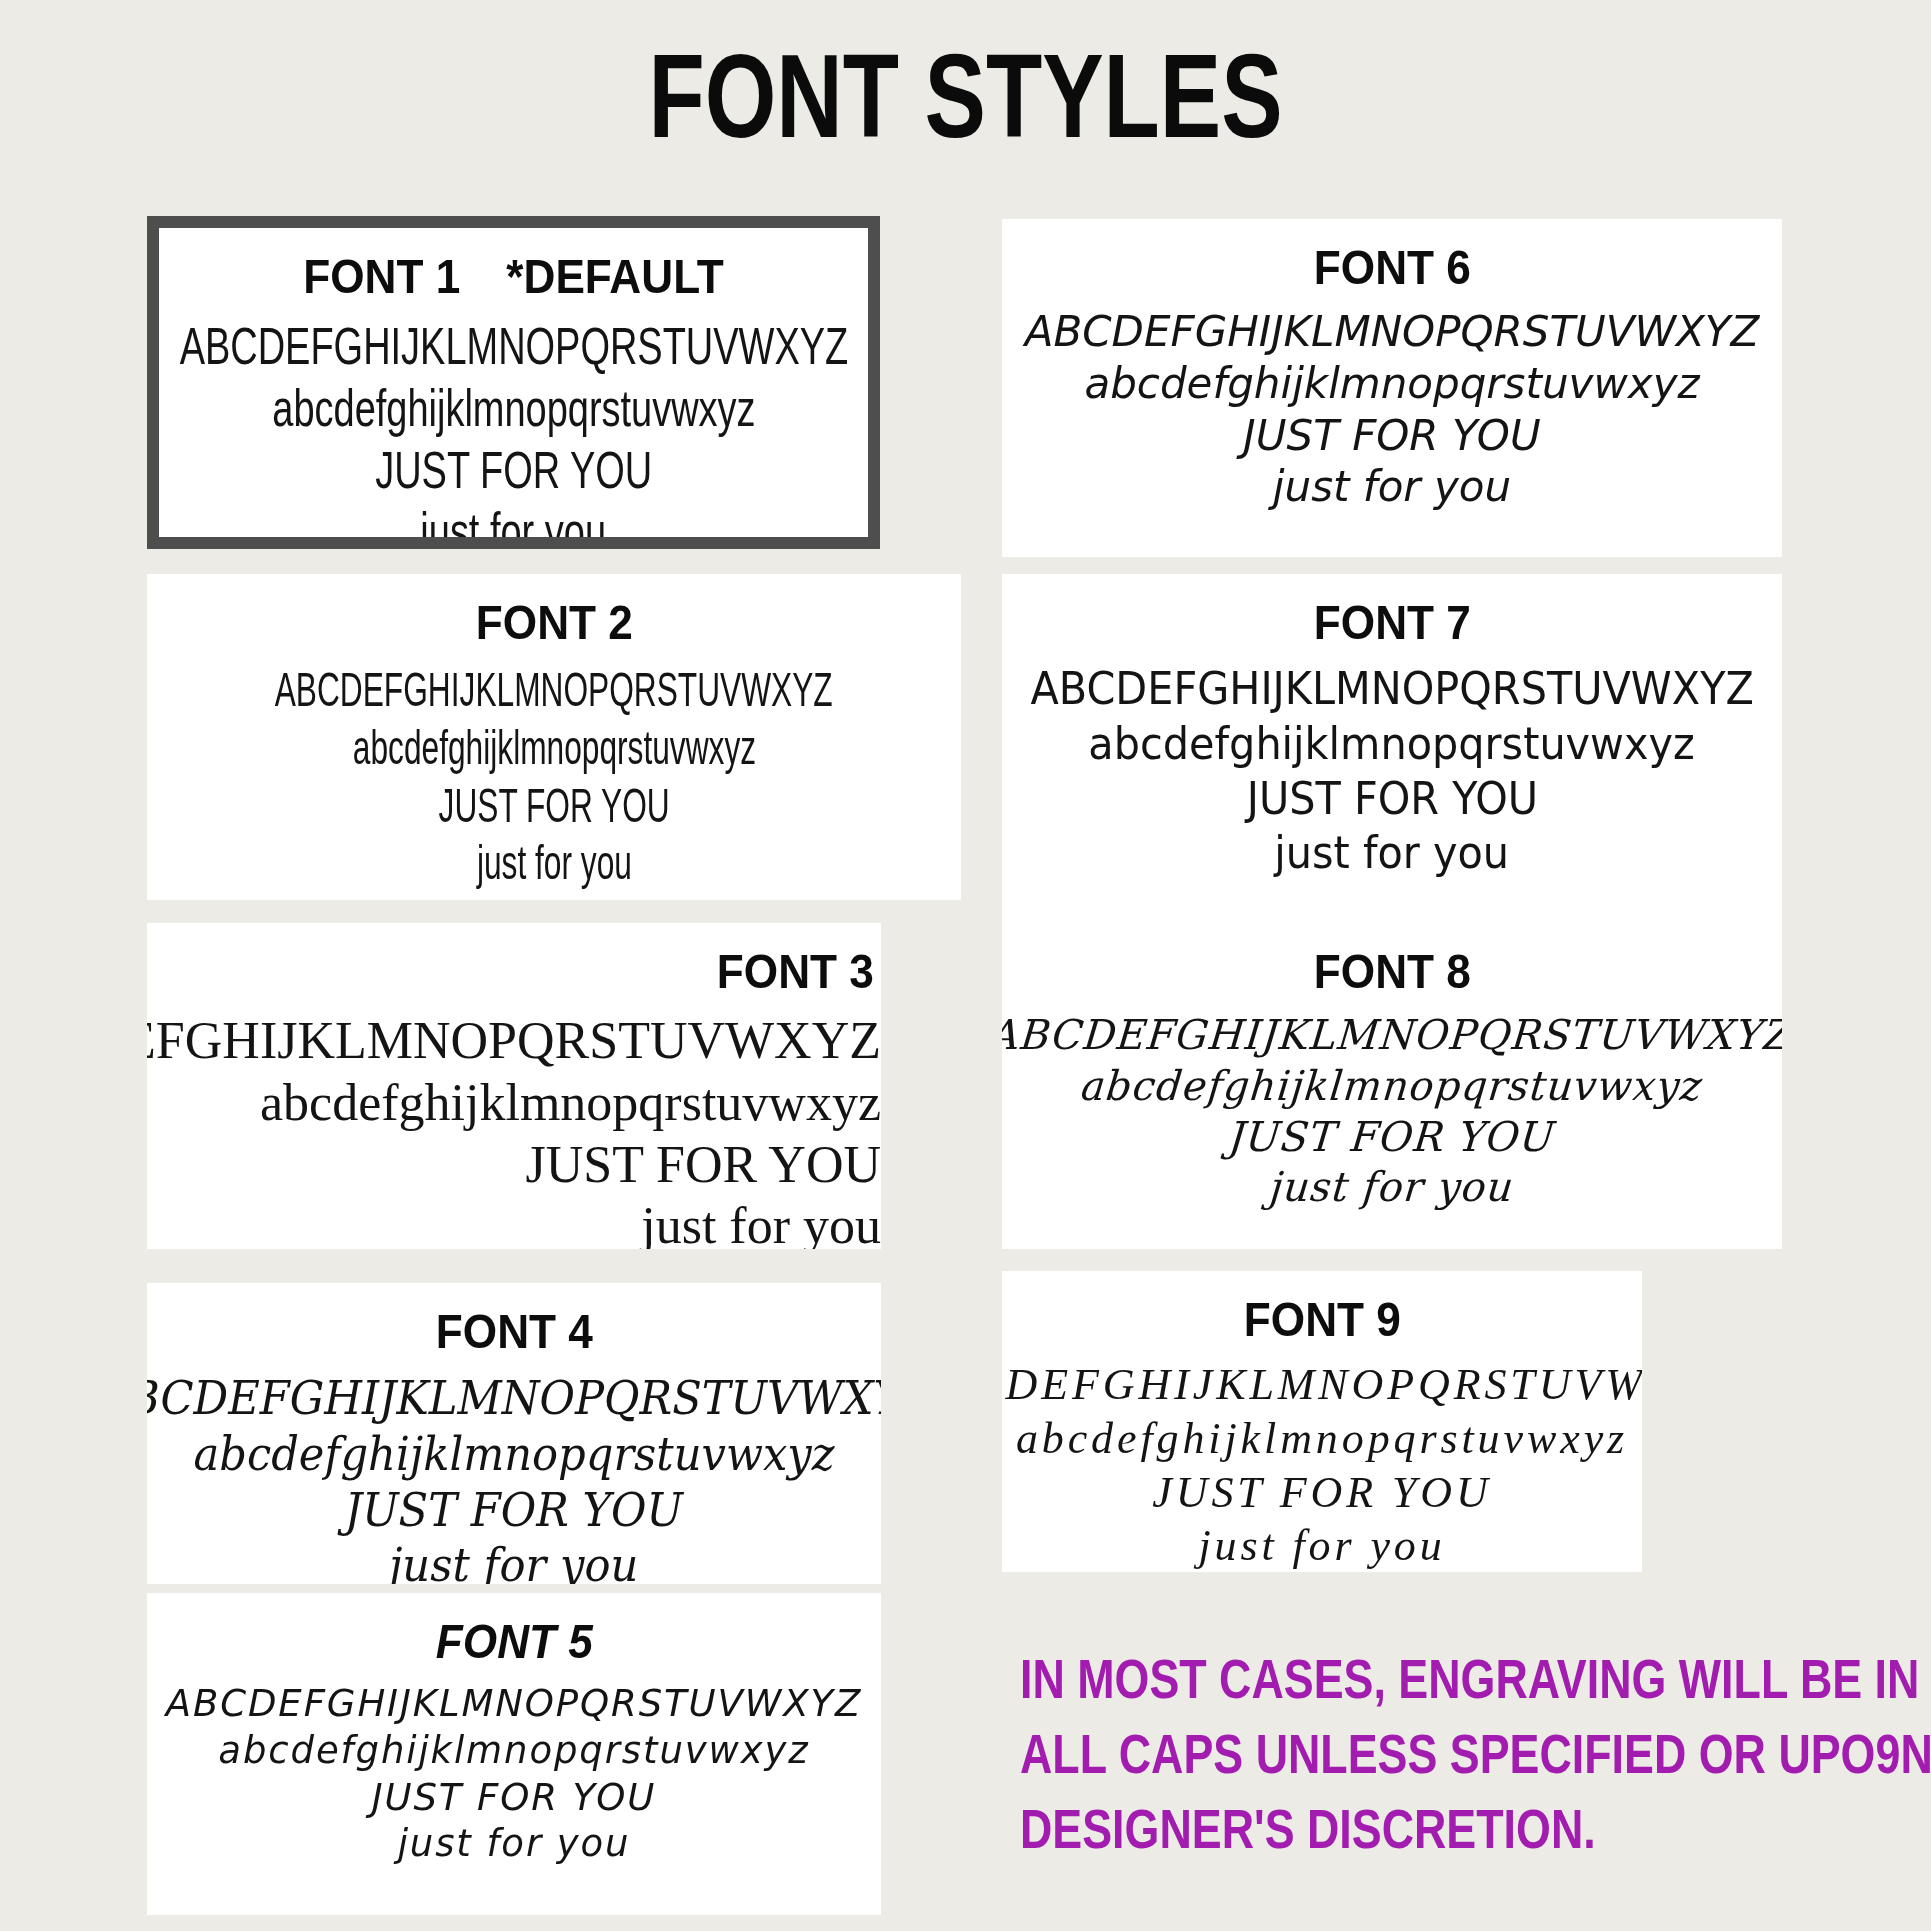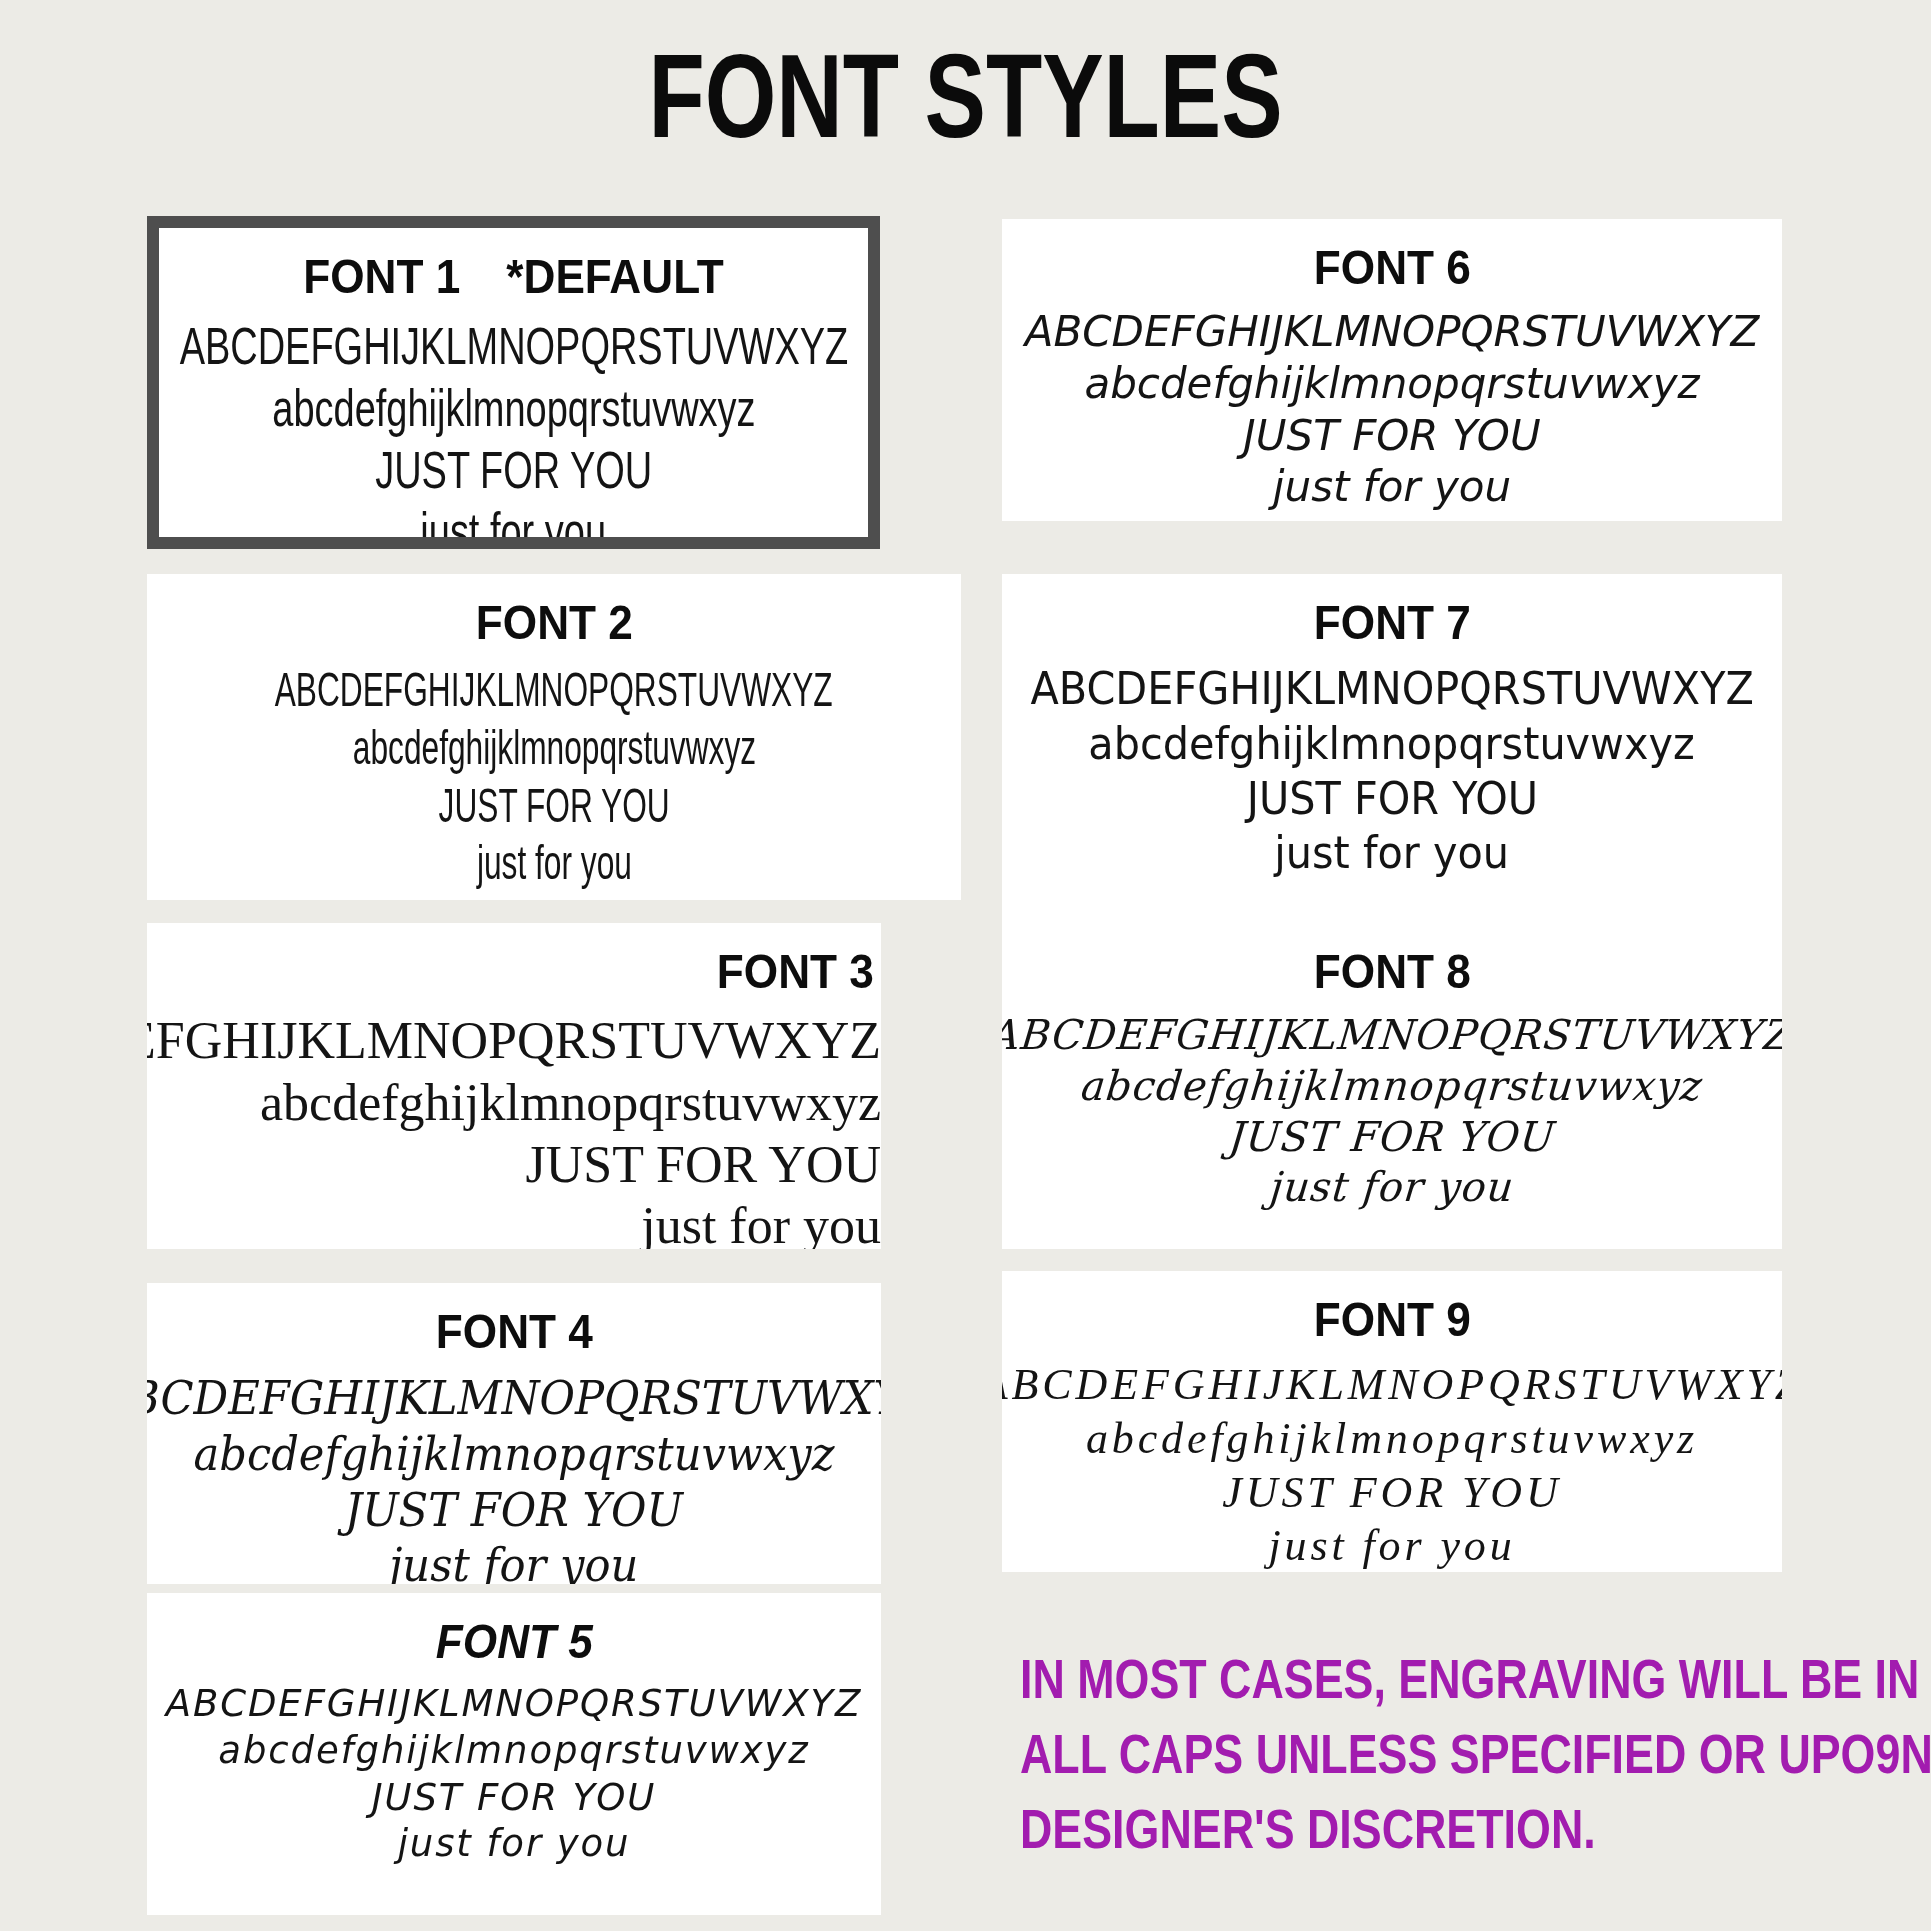--- a/index.html
+++ b/index.html
@@ -47,24 +47,24 @@
   .s7{font-family:"DejaVu Sans",sans-serif;font-size:45px;transform:scaleX(.92);}
   .s8{font-family:"DejaVu Serif",serif;font-style:italic;font-size:41px;letter-spacing:1px;transform:skewX(-6deg) scaleX(.98);}
   .s9{font-family:"Liberation Serif",serif;font-style:italic;font-size:44px;letter-spacing:3.9px;}
 
   
   .c1{left:147px;top:216px;width:709px;height:309px;}  
   .c2{left:147px;top:574px;width:814px;height:326px;}
   .c3{left:147px;top:923px;width:734px;height:326px;align-items:flex-end;}
   .c4{left:147px;top:1271px;width:734px;height:301px;margin-top:12px;}
   .c5{left:147px;top:1593px;width:734px;height:322px;font-style:italic;}
-  .c6{left:1002px;top:219px;width:780px;height:302px;}
+  .c6{left:1002px;top:219px;width:780px;height:338px;}
   .c7{left:1002px;top:574px;width:780px;height:390px;}
   .c8{left:1002px;top:923px;width:780px;height:326px;}
-  .c9{left:1002px;top:1271px;width:780px;height:301px;}
+  .c9{left:1002px;top:1271px;width:640px;height:301px;}
 
   .note{
     position:absolute;left:1020px;top:1641px;width:792px;
     font-weight:bold;font-size:56px;line-height:75px;
     color:#a21caf;
   }
   .note-line{transform:scaleX(.80);transform-origin:left center;white-space:nowrap;}
 </style>
 </head>
 <body>

